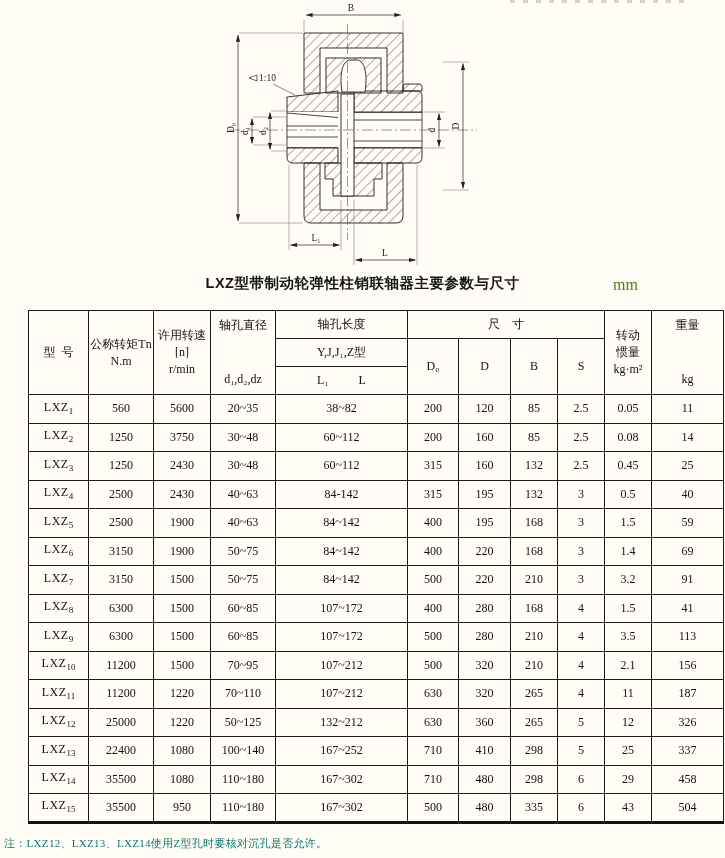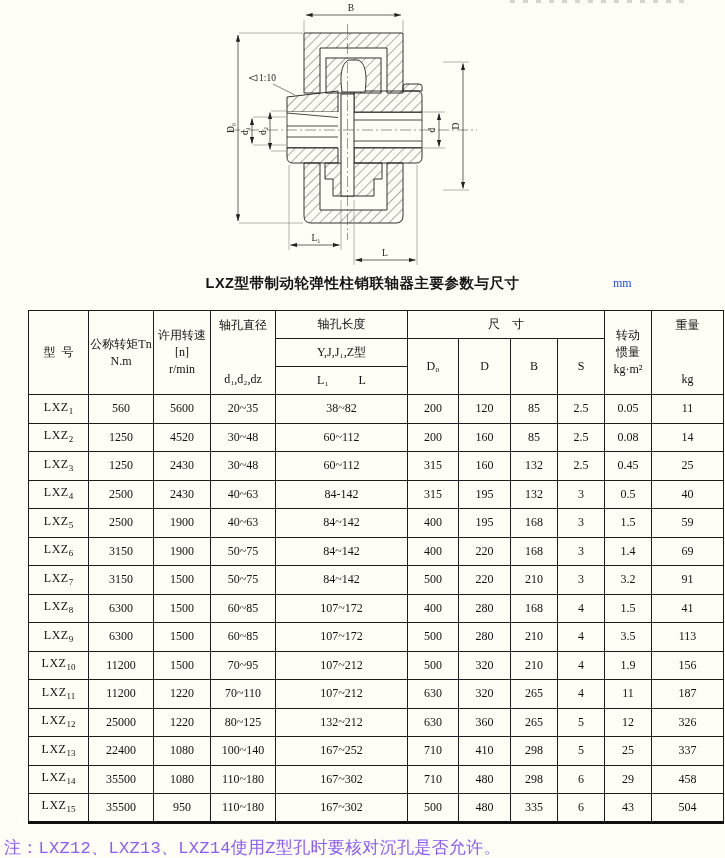--- a/index.html
+++ b/index.html
@@ -20,42 +20,42 @@
   
   .diagram { position:absolute; left:225px; top:0; width:270px; height:270px; }
   .diagram text { font-size:9.5px; fill:#222; font-family:"Liberation Serif","DejaVu Serif",serif; }
   
   .titlebar { position:absolute; left:0; top:274px; width:581px; height:20px; }
   .doc-title {
     position:absolute; left:0; top:0; width:725px; text-align:center;
     font-family:"Liberation Sans","DejaVu Sans",sans-serif;
     font-weight:700; font-size:14.5px; letter-spacing:.5px; color:#151515;
   }
-  .unit { position:absolute; left:613px; top:2px; font-size:12px; color:#1d4ed8; }
+  .unit { position:absolute; left:613px; top:2px; font-size:16px; color:#4d7c0f; }
   
   table.params {
     position:absolute; left:28px; top:310px; width:695px;
     border-collapse:collapse; table-layout:fixed;
     font-size:12px; color:#111;
   }
   table.params th, table.params td {
     border:1px solid #1c1c1c; text-align:center; vertical-align:middle;
     font-weight:400; padding:0; line-height:1.25; overflow:hidden;
   }
   table.params { border:1.5px solid #111; border-bottom:3px solid #111; }
   table.params thead tr { height:28px; }
   table.params tbody tr { height:28.5px;margin-top:20px; }
   th .stack { display:flex; flex-direction:column; justify-content:center; gap:2px; }
   th .stack.spread { justify-content:space-around; height:80px;gap:27px; }
   .pre { white-space:pre; }
   .l1l { display:flex; justify-content:center; gap:30px; }
   td sub, .doc-note sub { font-size:9px; }
   td .mprefix { letter-spacing:.5px; }
   
-  .doc-note { position:absolute; left:4px; top:836px; font-size:17px; color:#8b5cf6; letter-spacing:.3px;font-family:Liberation Mono, monospace; }
+  .doc-note { position:absolute; left:4px; top:836px; font-size:11px; color:#0f766e; letter-spacing:.3px; }
 </style>
 </head>
 <body>
 
 <div class="remnant"></div>
 
 <svg class="diagram" viewBox="0 0 270 270">
   <defs>
     <pattern id="h" width="7" height="7" patternUnits="userSpaceOnUse" patternTransform="rotate(45)">
       <line x1="0" y1="0" x2="0" y2="7" stroke="#5a5a5a" stroke-width="1"></line>
@@ -235,21 +235,21 @@
         <td>200</td>
         <td>120</td>
         <td>85</td>
         <td>2.5</td>
         <td>0.05</td>
         <td>11</td>
       </tr>
       <tr>
         <td><span class="mprefix">LXZ</span><sub>2</sub></td>
         <td>1250</td>
-        <td>4520</td>
+        <td>3750</td>
         <td>30~48</td>
         <td>60~112</td>
         <td>200</td>
         <td>160</td>
         <td>85</td>
         <td>2.5</td>
         <td>0.08</td>
         <td>14</td>
       </tr>
       <tr>
@@ -346,41 +346,41 @@
       <tr>
         <td><span class="mprefix">LXZ</span><sub>10</sub></td>
         <td>11200</td>
         <td>1500</td>
         <td>70~95</td>
         <td>107~212</td>
         <td>500</td>
         <td>320</td>
         <td>210</td>
         <td>4</td>
-        <td>1.9</td>
+        <td>2.1</td>
         <td>156</td>
       </tr>
       <tr>
         <td><span class="mprefix">LXZ</span><sub>11</sub></td>
         <td>11200</td>
         <td>1220</td>
         <td>70~110</td>
         <td>107~212</td>
         <td>630</td>
         <td>320</td>
         <td>265</td>
         <td>4</td>
         <td>11</td>
         <td>187</td>
       </tr>
       <tr>
         <td><span class="mprefix">LXZ</span><sub>12</sub></td>
         <td>25000</td>
         <td>1220</td>
-        <td>80~125</td>
+        <td>50~125</td>
         <td>132~212</td>
         <td>630</td>
         <td>360</td>
         <td>265</td>
         <td>5</td>
         <td>12</td>
         <td>326</td>
       </tr>
       <tr>
         <td><span class="mprefix">LXZ</span><sub>13</sub></td>

